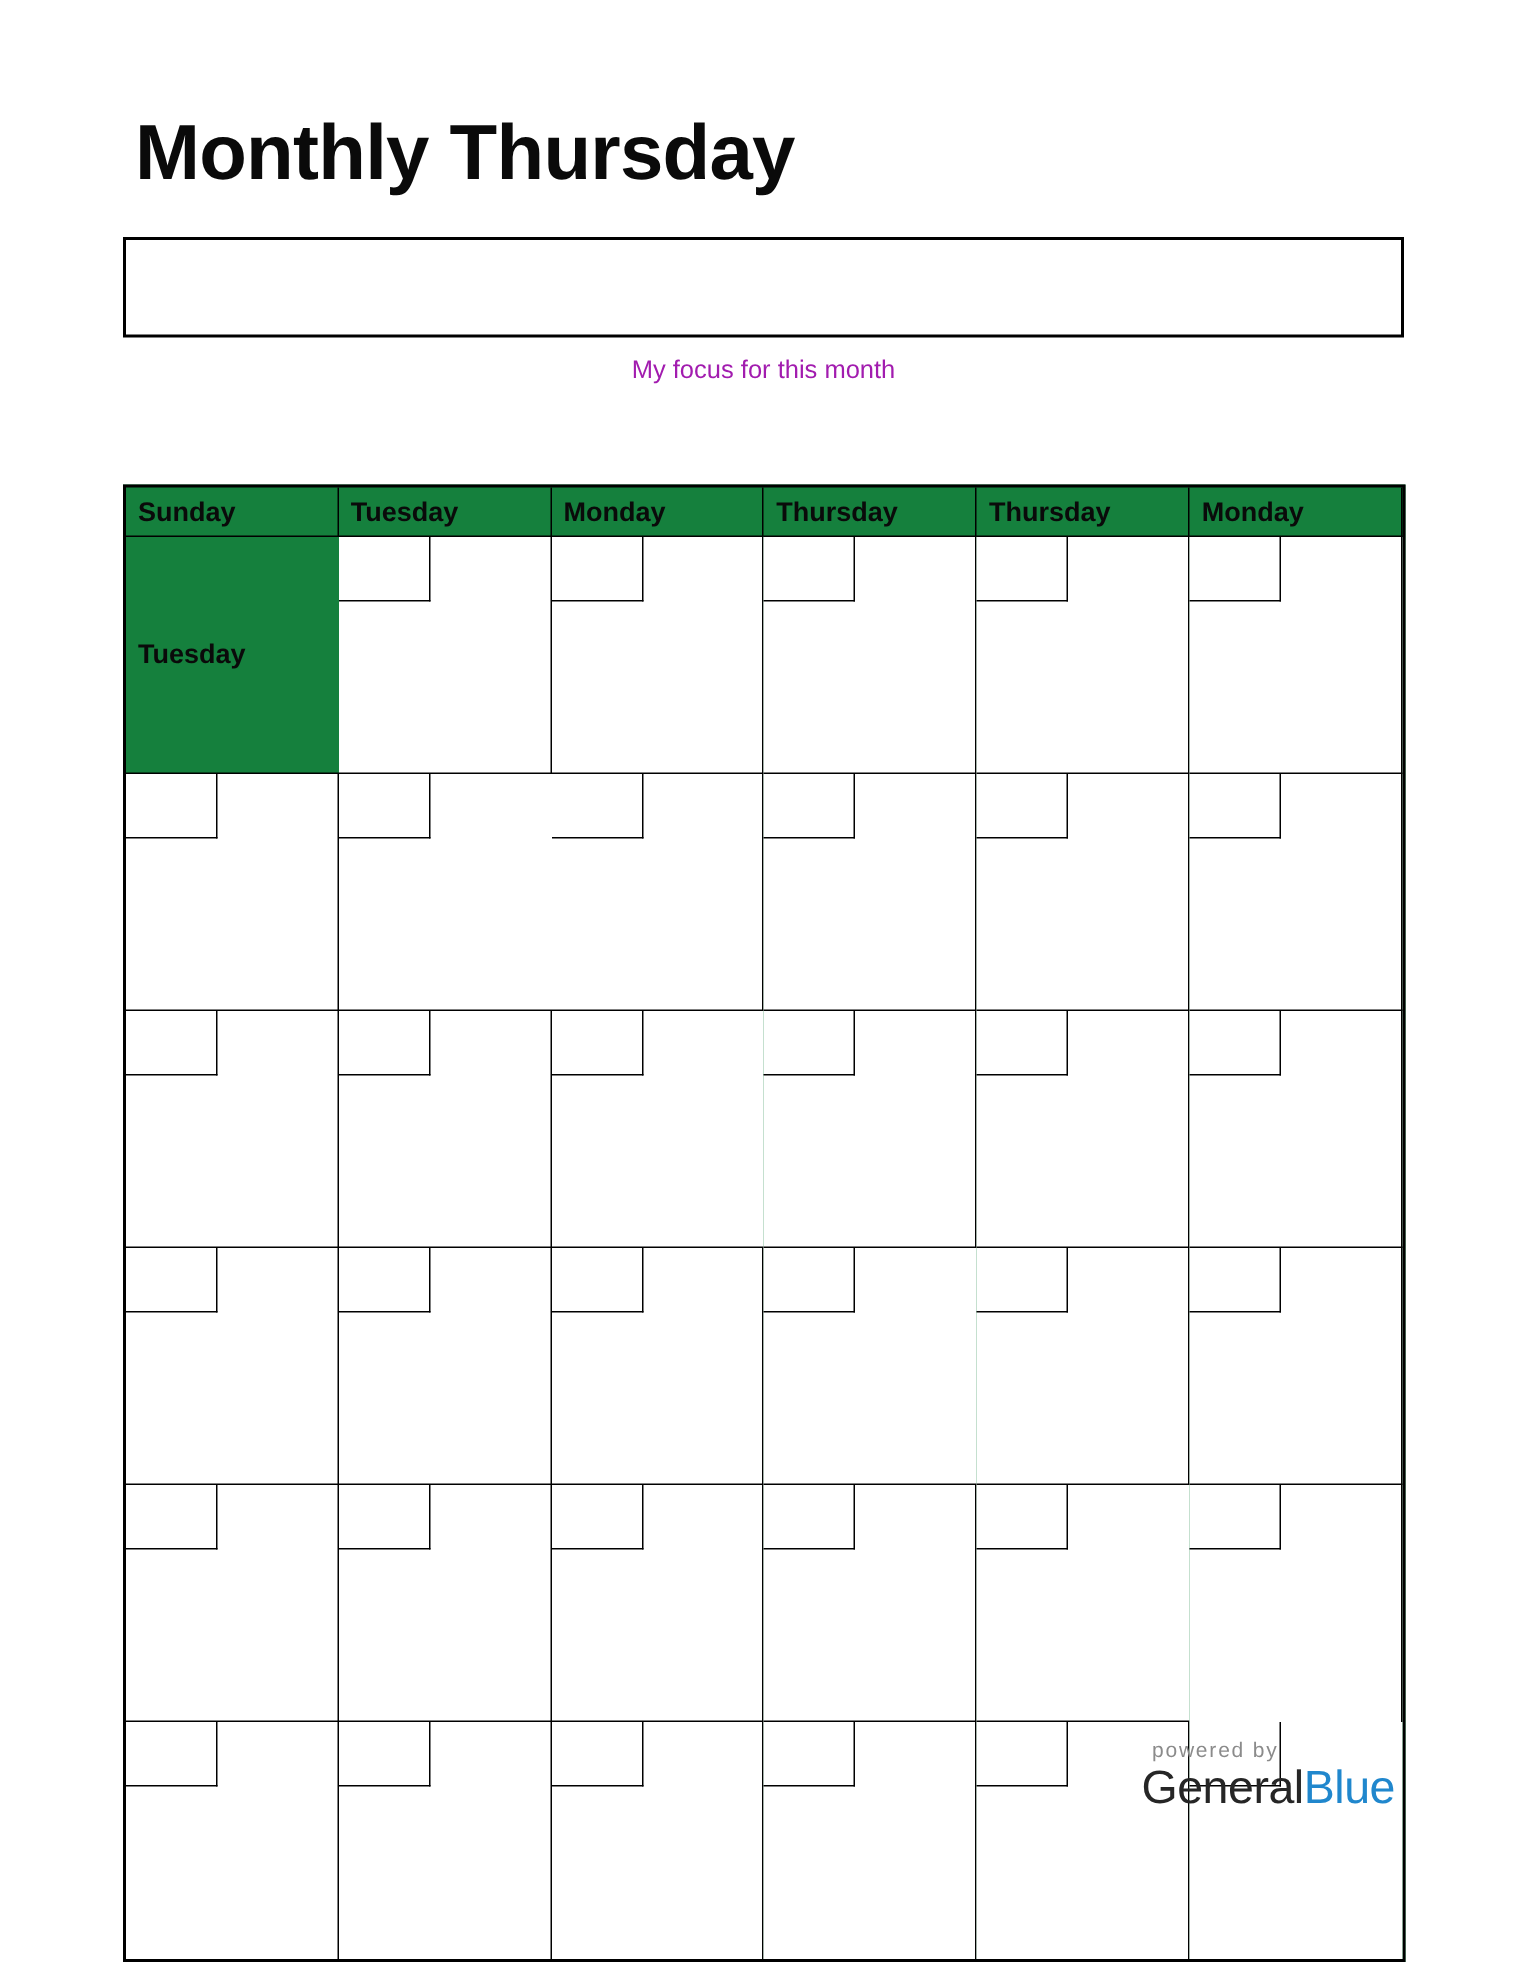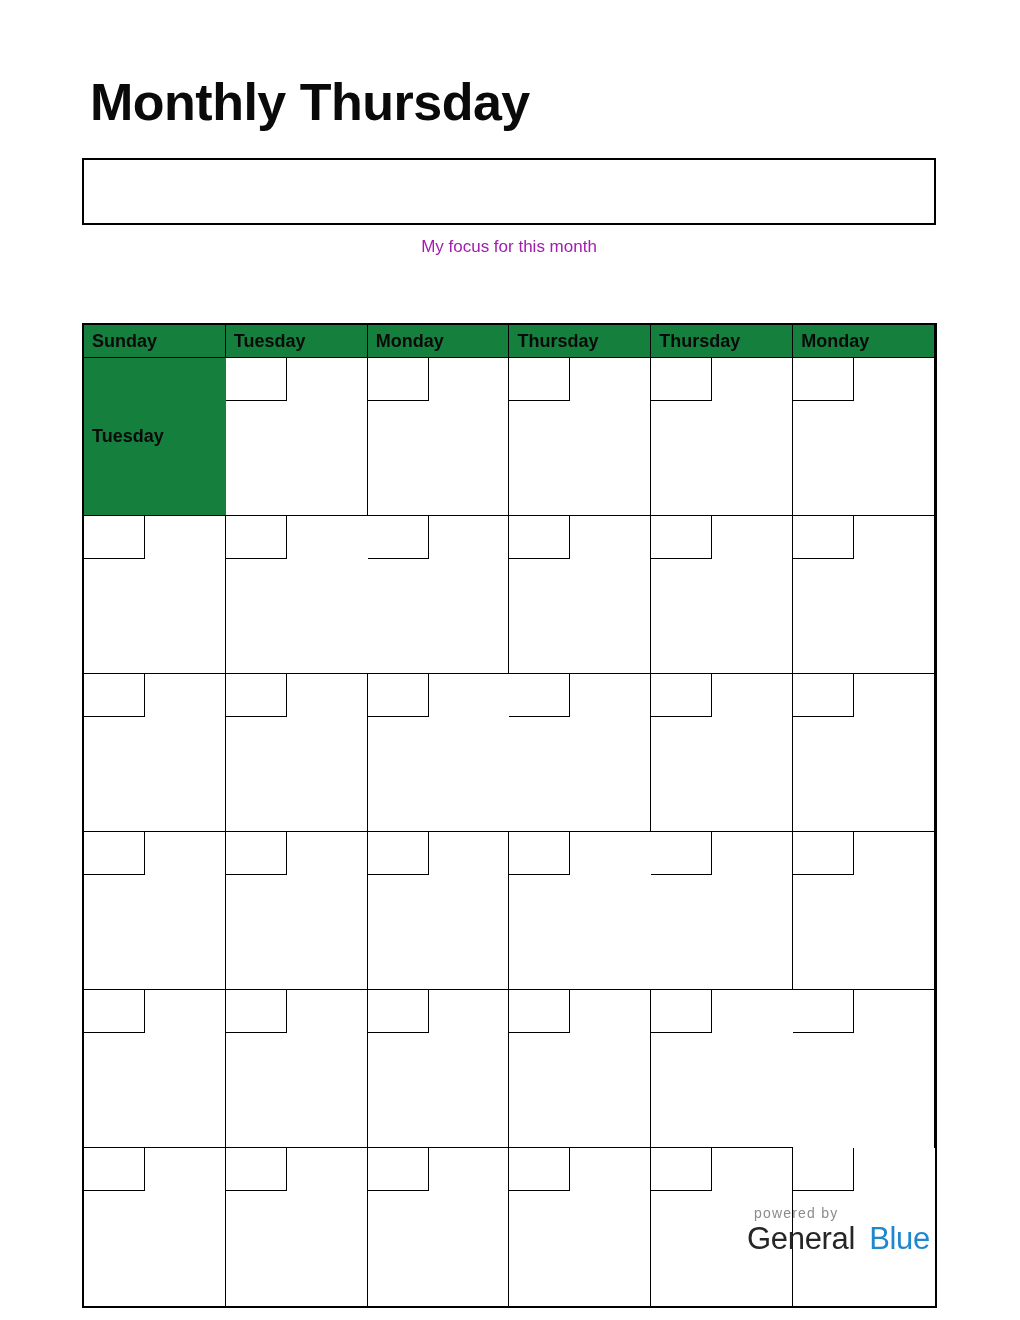--- a/index.html
+++ b/index.html
@@ -65,38 +65,38 @@
   .calendar > :nth-child(7n) { border-right: none; }
   .calendar > :nth-child(n+36) { border-bottom: none; }
 
   .date-box {
     width: 61px; height: 43px;
     border-right: 1.5px solid #000;
     border-bottom: 1.5px solid #000;
   }
 
   .branding {
-    position: absolute; top: 1206px; right: 90px;
+    position: absolute; top: 1159px; right: 90px;
     text-align: left;
   }
   .powered-by {
     font-size: 14px;
     letter-spacing: 1.2px;
     color: #8b8b8b;
     margin: 0 0 2px 7px;
     line-height: 1.1;
   }
   .brand-name {
     font-size: 31px;
     line-height: 1;
     letter-spacing: -0.3px;
     white-space: nowrap;
   }
   .brand-primary { color: #262626; margin-top: 46px; }
-  .brand-accent { color: #2087cd; margin-left: 14px; }
+  .brand-accent { color: #2087cd; }
 </style>
 </head>
 <body>
 
 <main>
 
   <h1 class="page-title">Monthly Thursday</h1>
 
   <div class="focus-box"></div>
 

